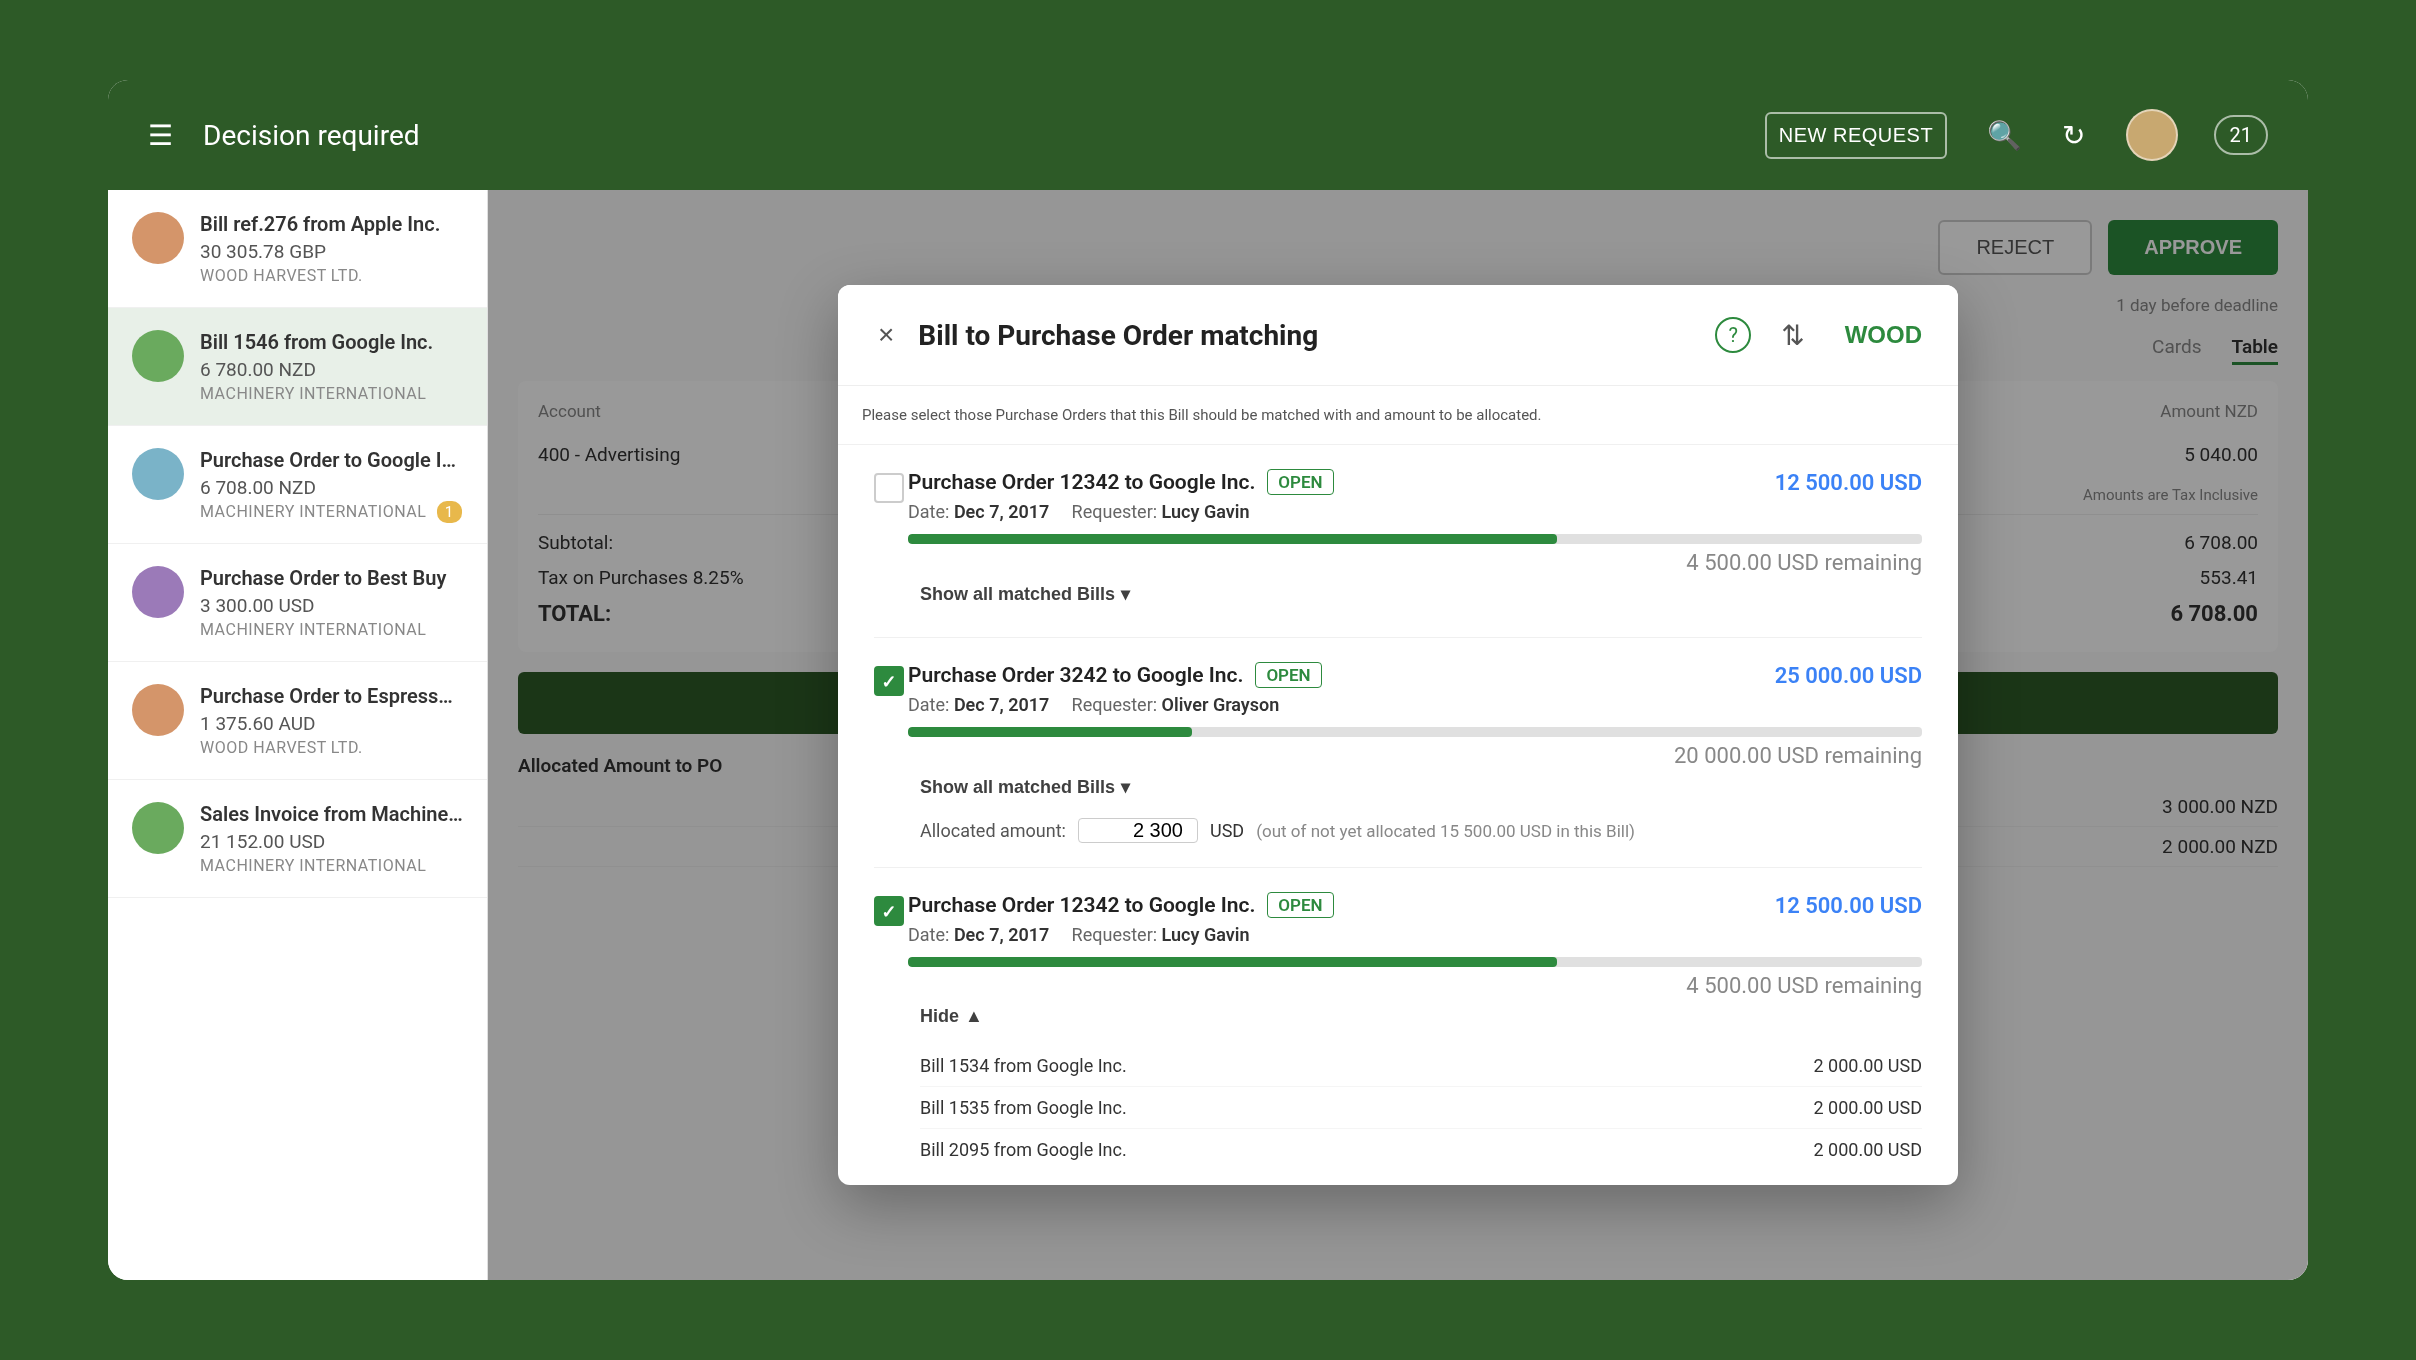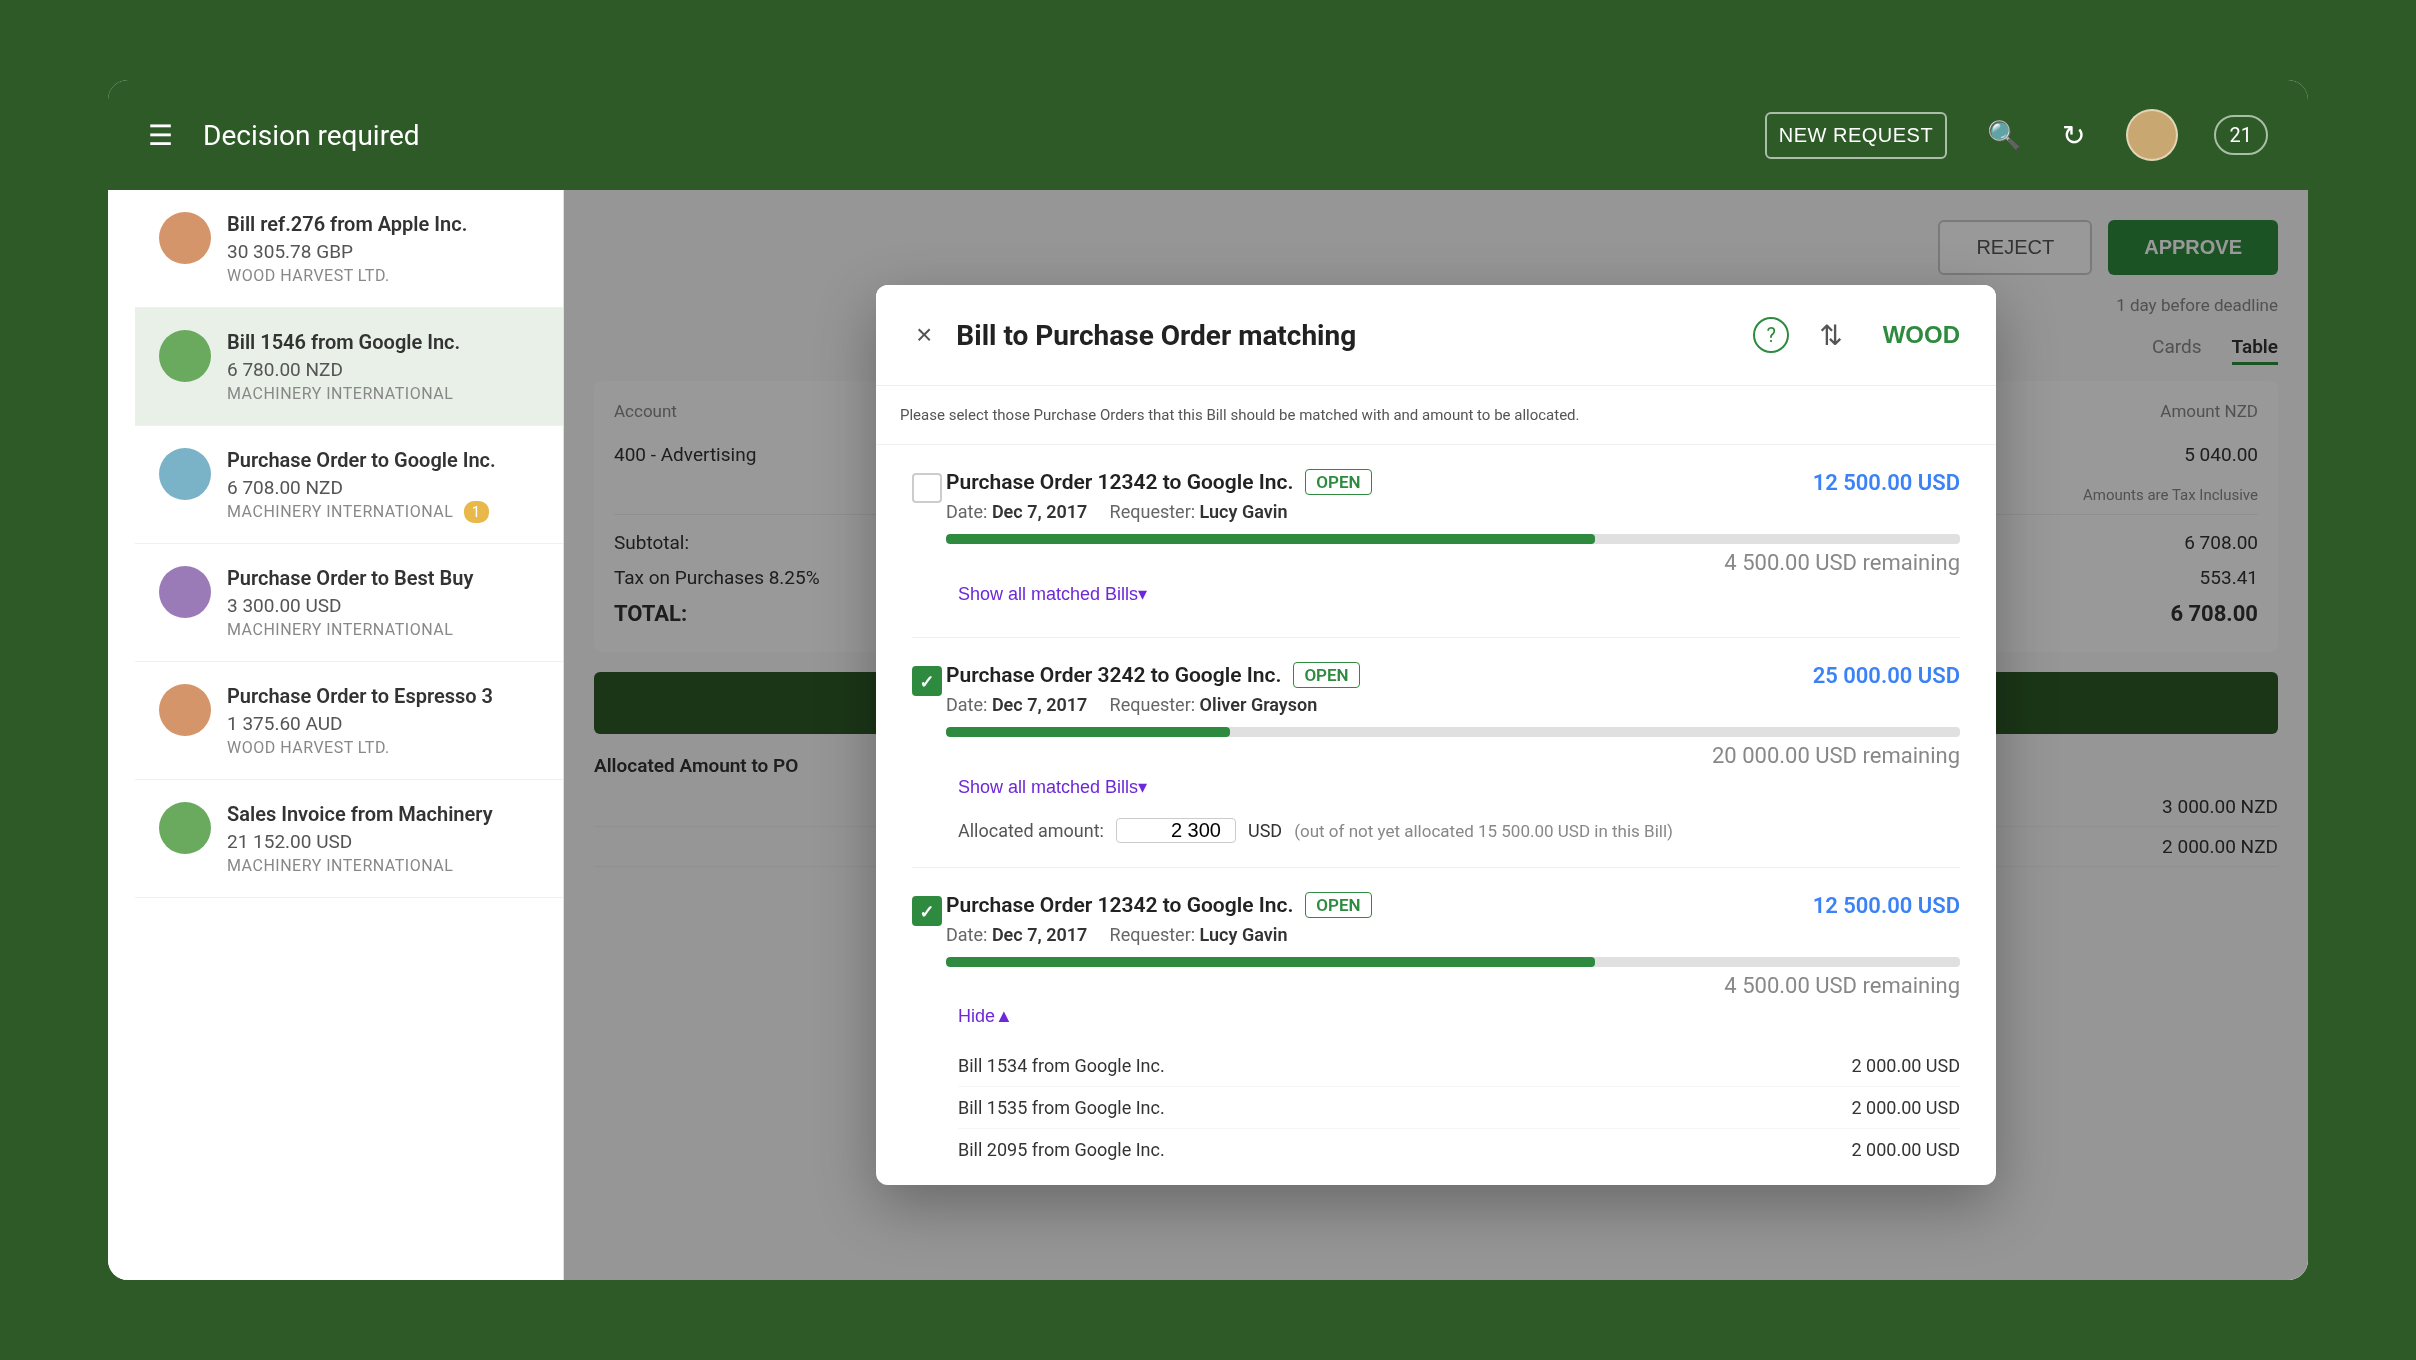--- a/index.html
+++ b/index.html
@@ -65,25 +65,24 @@
     }
 
     
     .main-content {
       display: flex;
       height: calc(100% - 110px);
     }
 
     
     .sidebar-list {
-      width: 456px;
+      width: 380px;
       background: white;
       border-right: 1px solid #e0e0e0;
       overflow-y: auto;
-      padding-left: 27px;
     }
     .list-item {
       padding: 22px 24px;
       border-bottom: 1px solid #f0f0f0;
       display: flex;
       align-items: flex-start;
       gap: 16px;
       cursor: pointer;
     }
     .list-item:nth-child(2) { background: #e8f0e8; }
@@ -309,29 +308,30 @@
       position: relative;
     }
     .progress-remaining {
       font-size: 22px;
       color: #888;
       text-align: right;
       margin-top: 6px;
     }
 
     .show-bills-btn {
-      color: #6d28d9;
+      color: #404040;
       font-size: 18px;
-      font-weight: 400;
+      font-weight: 700;
       background: none;
       border: none;
       cursor: pointer;
       padding: 8px 0;
       display: flex;
       align-items: center;
+      gap: 6px;
     }
 
     .allocated-amount-row {
       display: flex;
       align-items: center;
       gap: 12px;
       margin-top: 12px;
       font-size: 18px;
       color: #555;
     }

